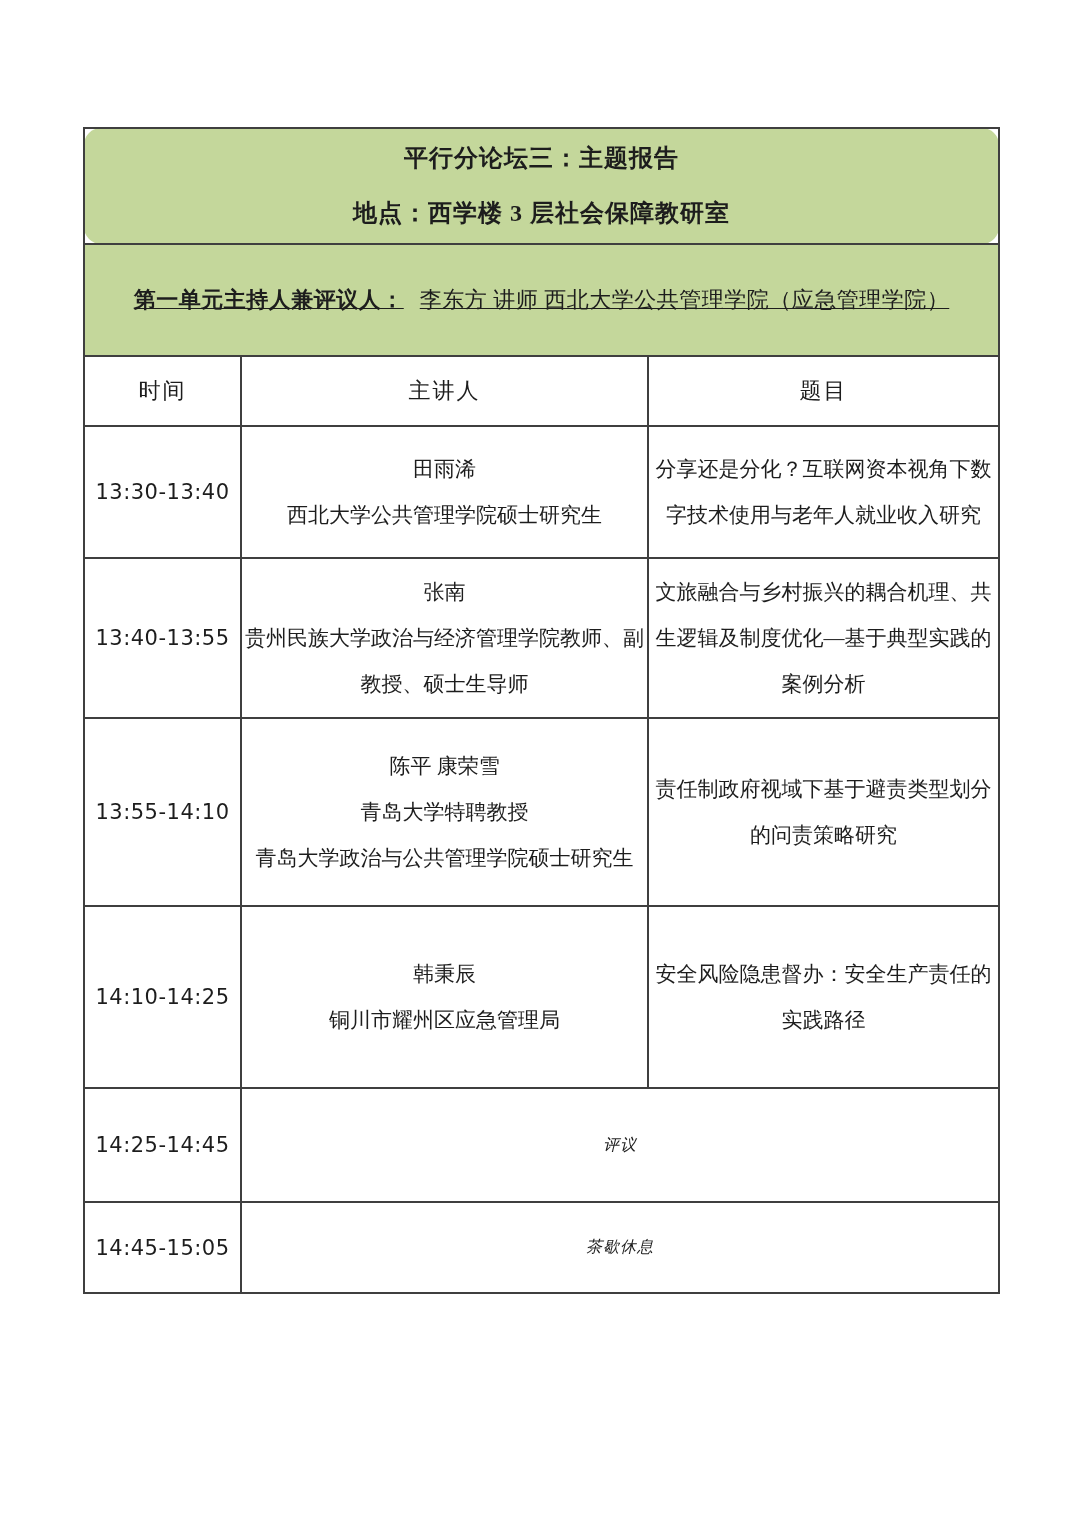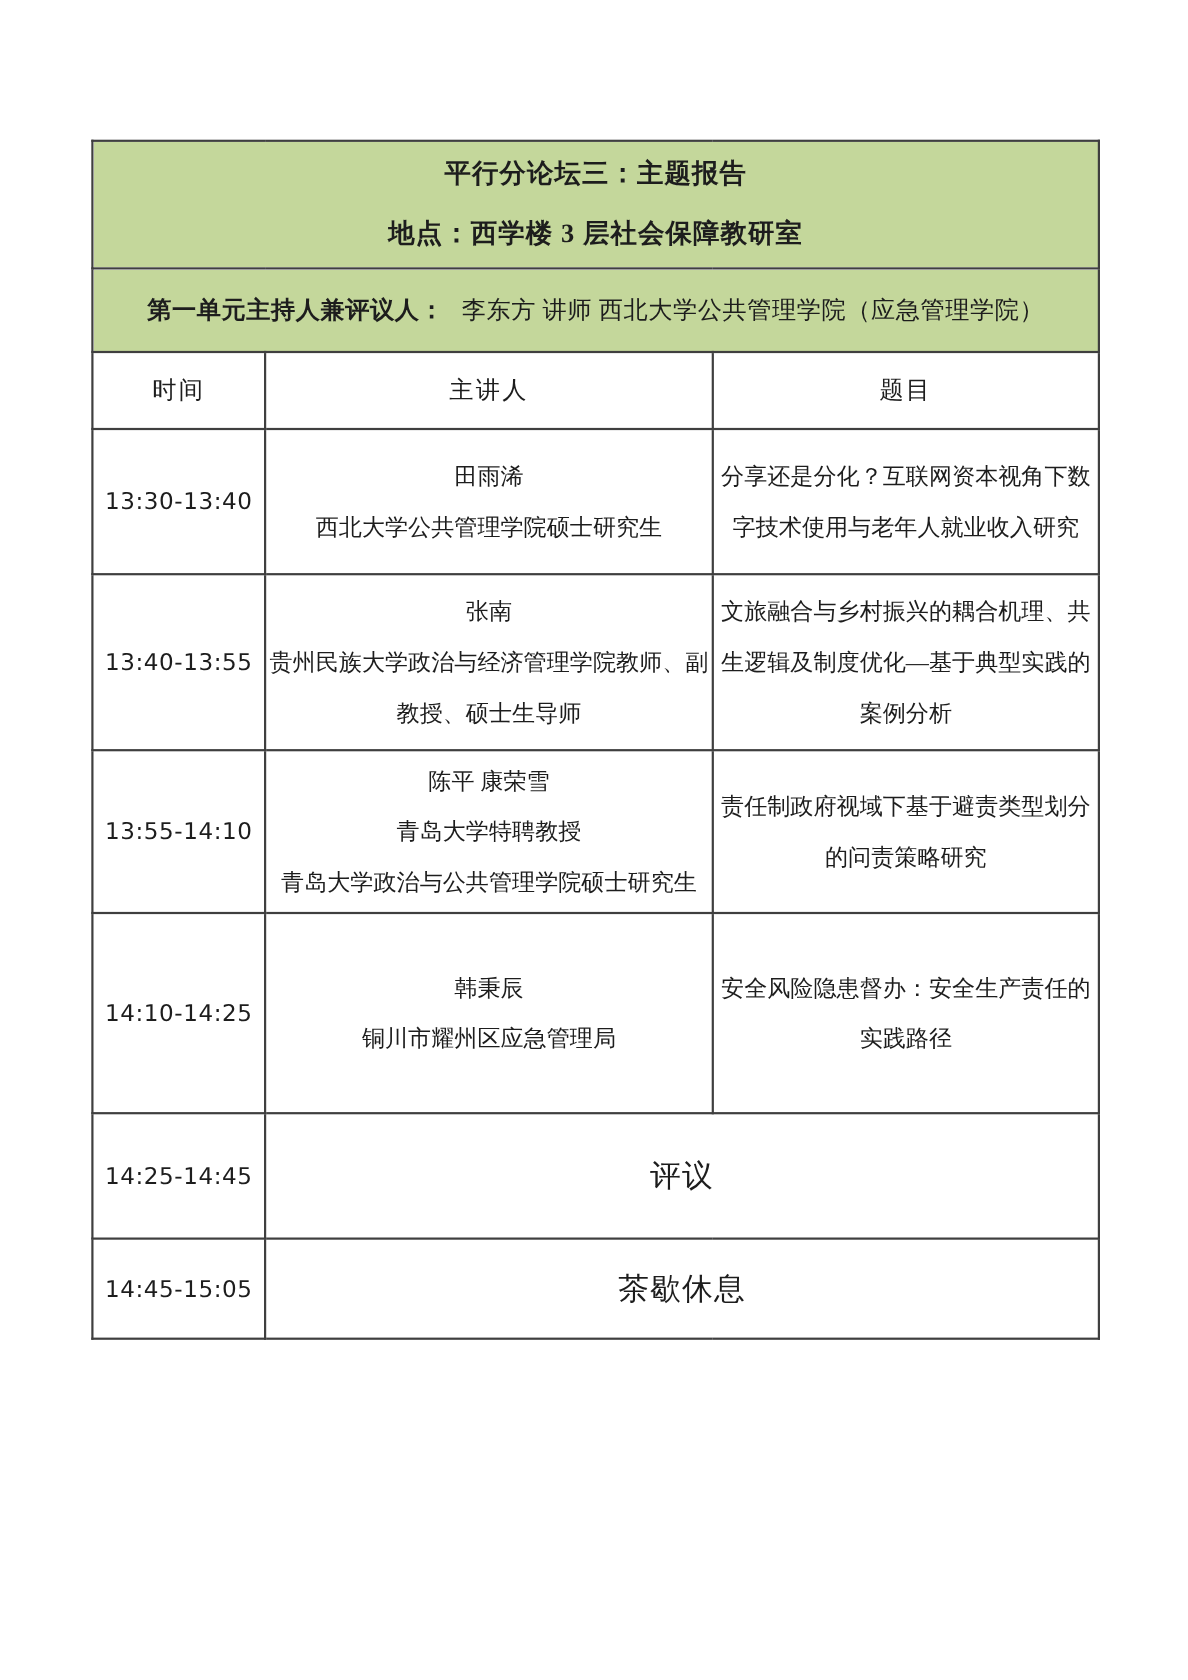--- a/index.html
+++ b/index.html
@@ -25,26 +25,26 @@
   table.schedule td {
     border: 2px solid #3f3f3f;
     text-align: center;
     vertical-align: middle;
     padding: 0;
     overflow: hidden;
   }
   .green-bg { background: #c4d79b; }
 
   
-  .r-title td    { height: 116px; }
-  .r-moderator td{ height: 76px; }
+  .r-title td    { height: 116px; border-radius: 17px; }
+  .r-moderator td{ height: 112px; text-decoration: underline; }
   .r-head td     { height: 70px; }
   .r-row1 td     { height: 132px; }
   .r-row2 td     { height: 160px; border-radius: 13px; }
-  .r-row3 td     { height: 148px; }
+  .r-row3 td     { height: 188px; }
   .r-row4 td     { height: 182px; }
   .r-review td   { height: 114px; }
   .r-tea td      { height: 91px; }
 
   
   col.c-time    { width: 157px; }
   col.c-speaker { width: 407px; }
   col.c-topic   { width: 351px; }
 
   .title-line {
@@ -70,22 +70,23 @@
     font-size: 21px;
     font-family: "DejaVu Sans", "Liberation Sans", sans-serif;
     letter-spacing: 0.5px;
   }
   .speaker-cell, .topic-cell {
     font-size: 21px;
     line-height: 46px;
     padding: 0 14px;
   }
   .label-cell {
-    font-size: 28px;
+    font-size: 16px;
     letter-spacing: 1px;
+    font-style: italic;
   }
 </style>
 </head>
 <body>
 
 <div class="sheet">
   <table class="schedule">
     <colgroup>
       <col class="c-time">
       <col class="c-speaker">

